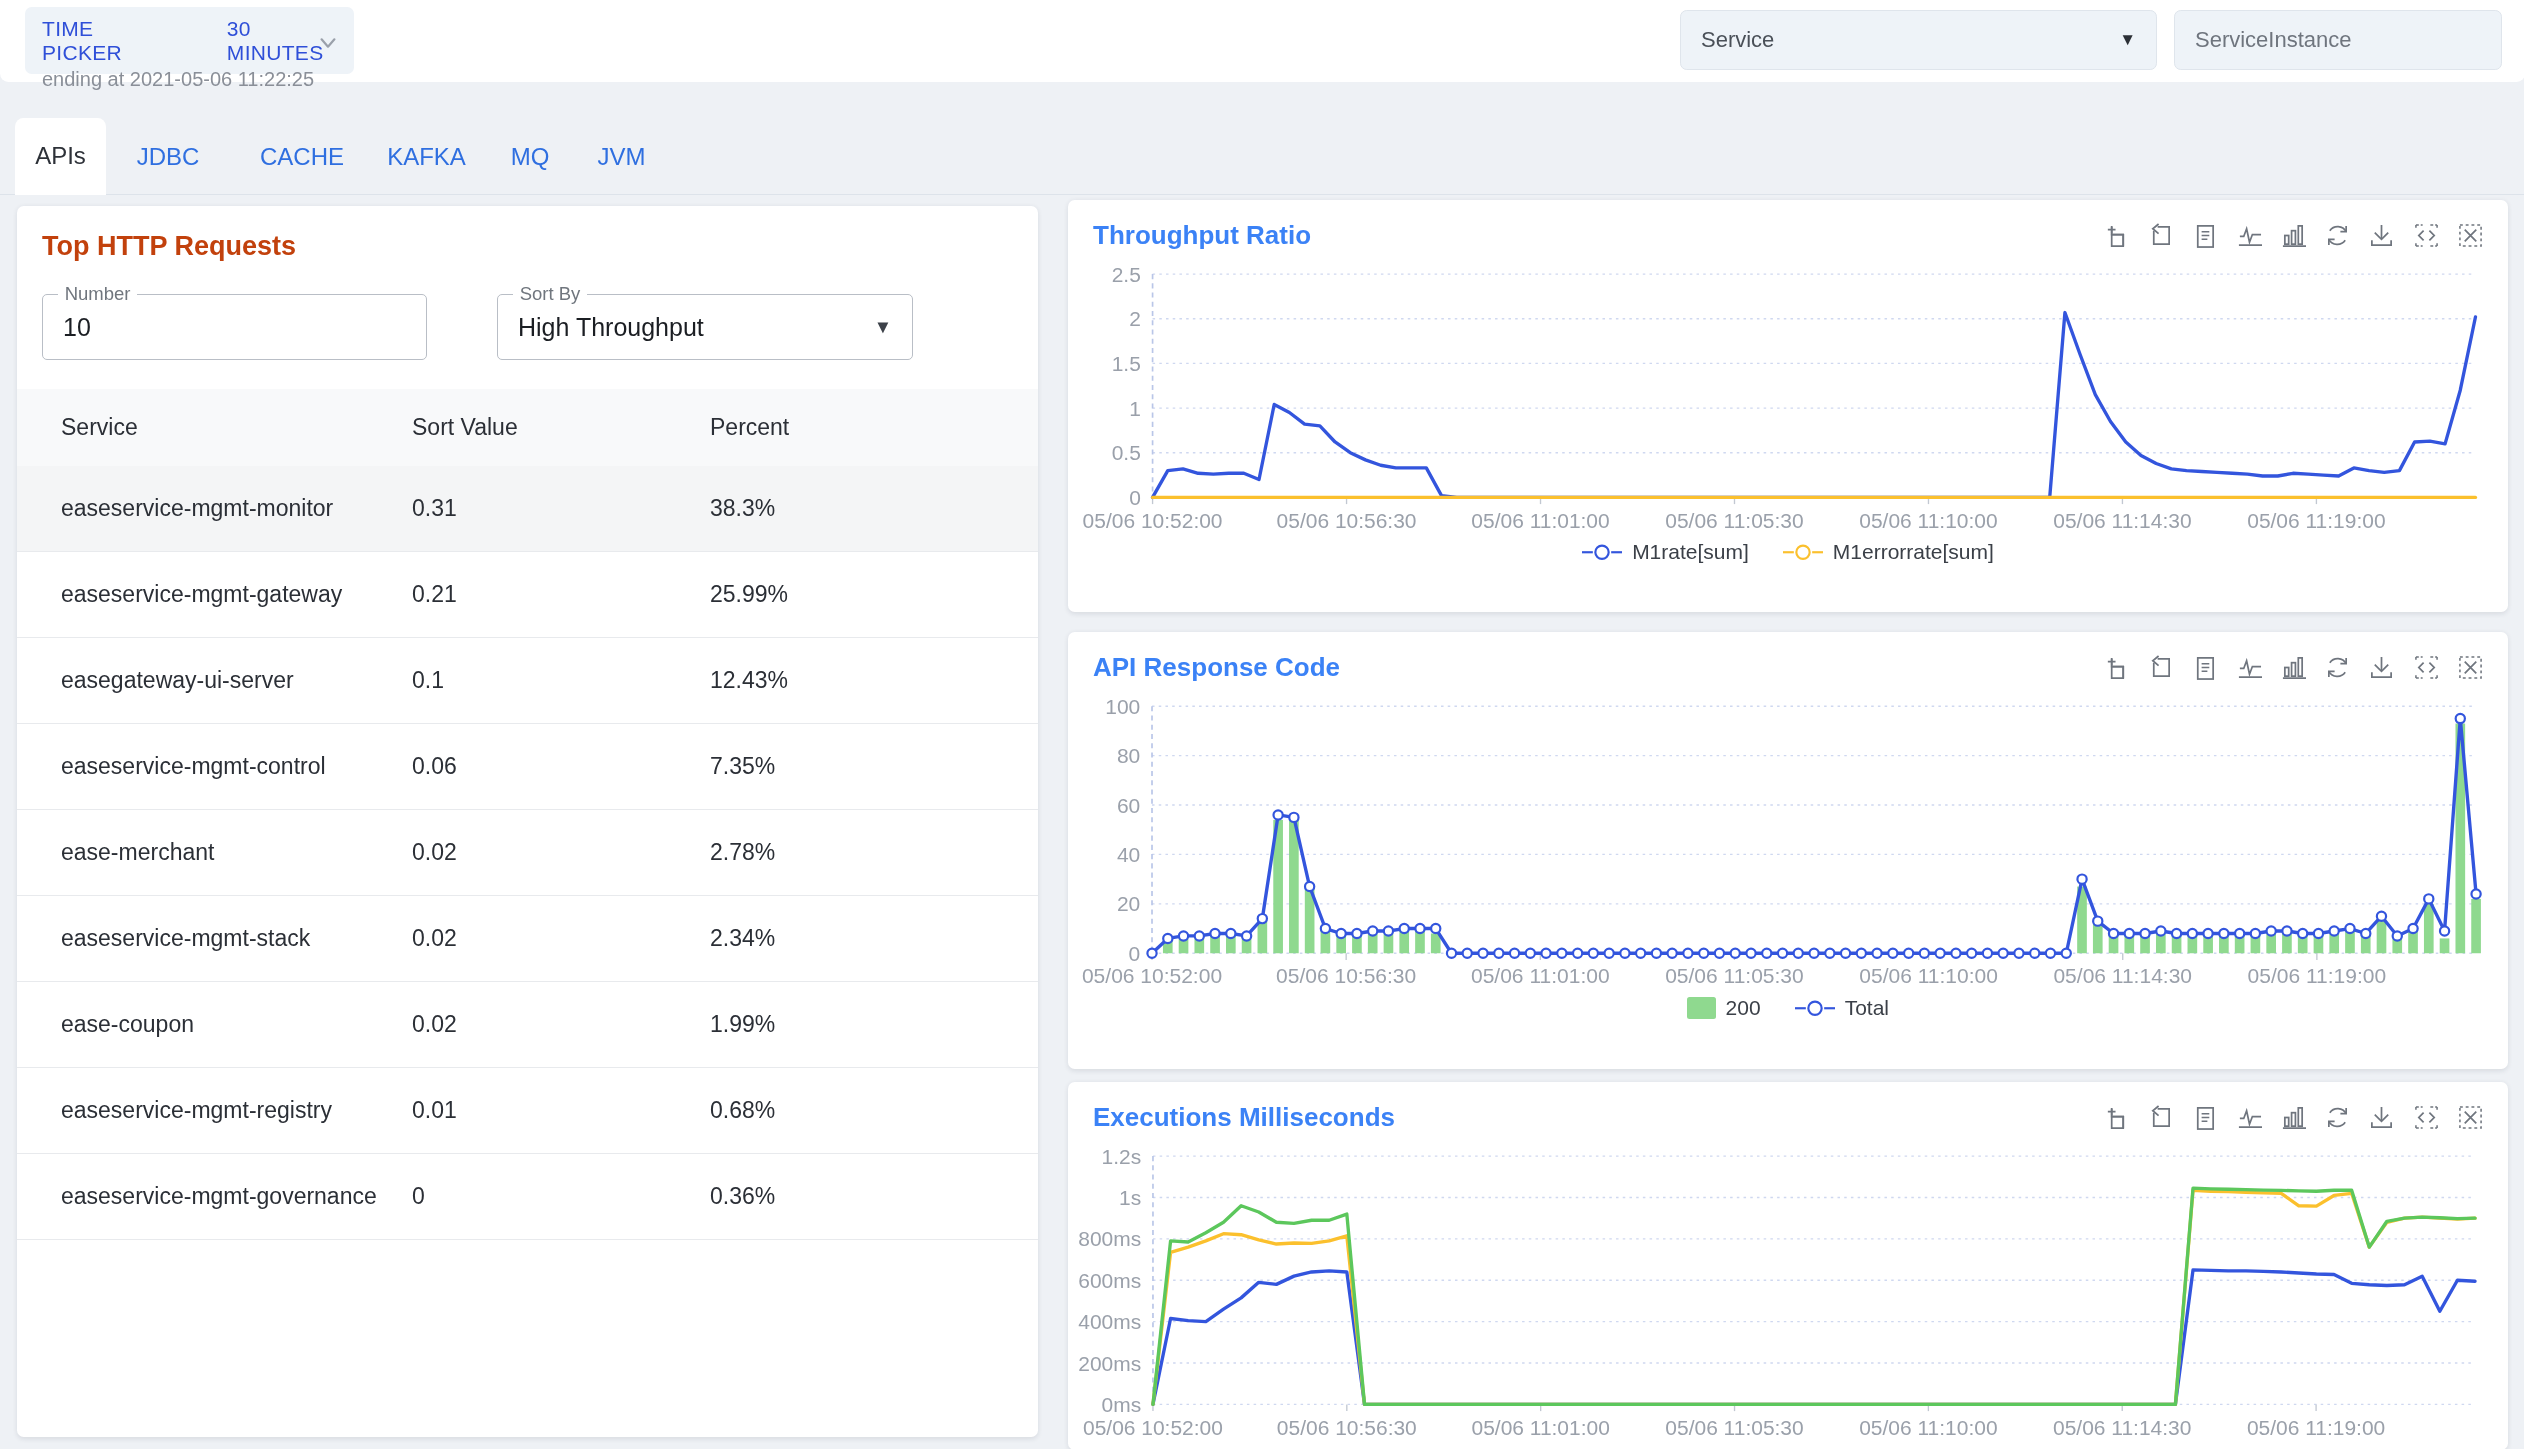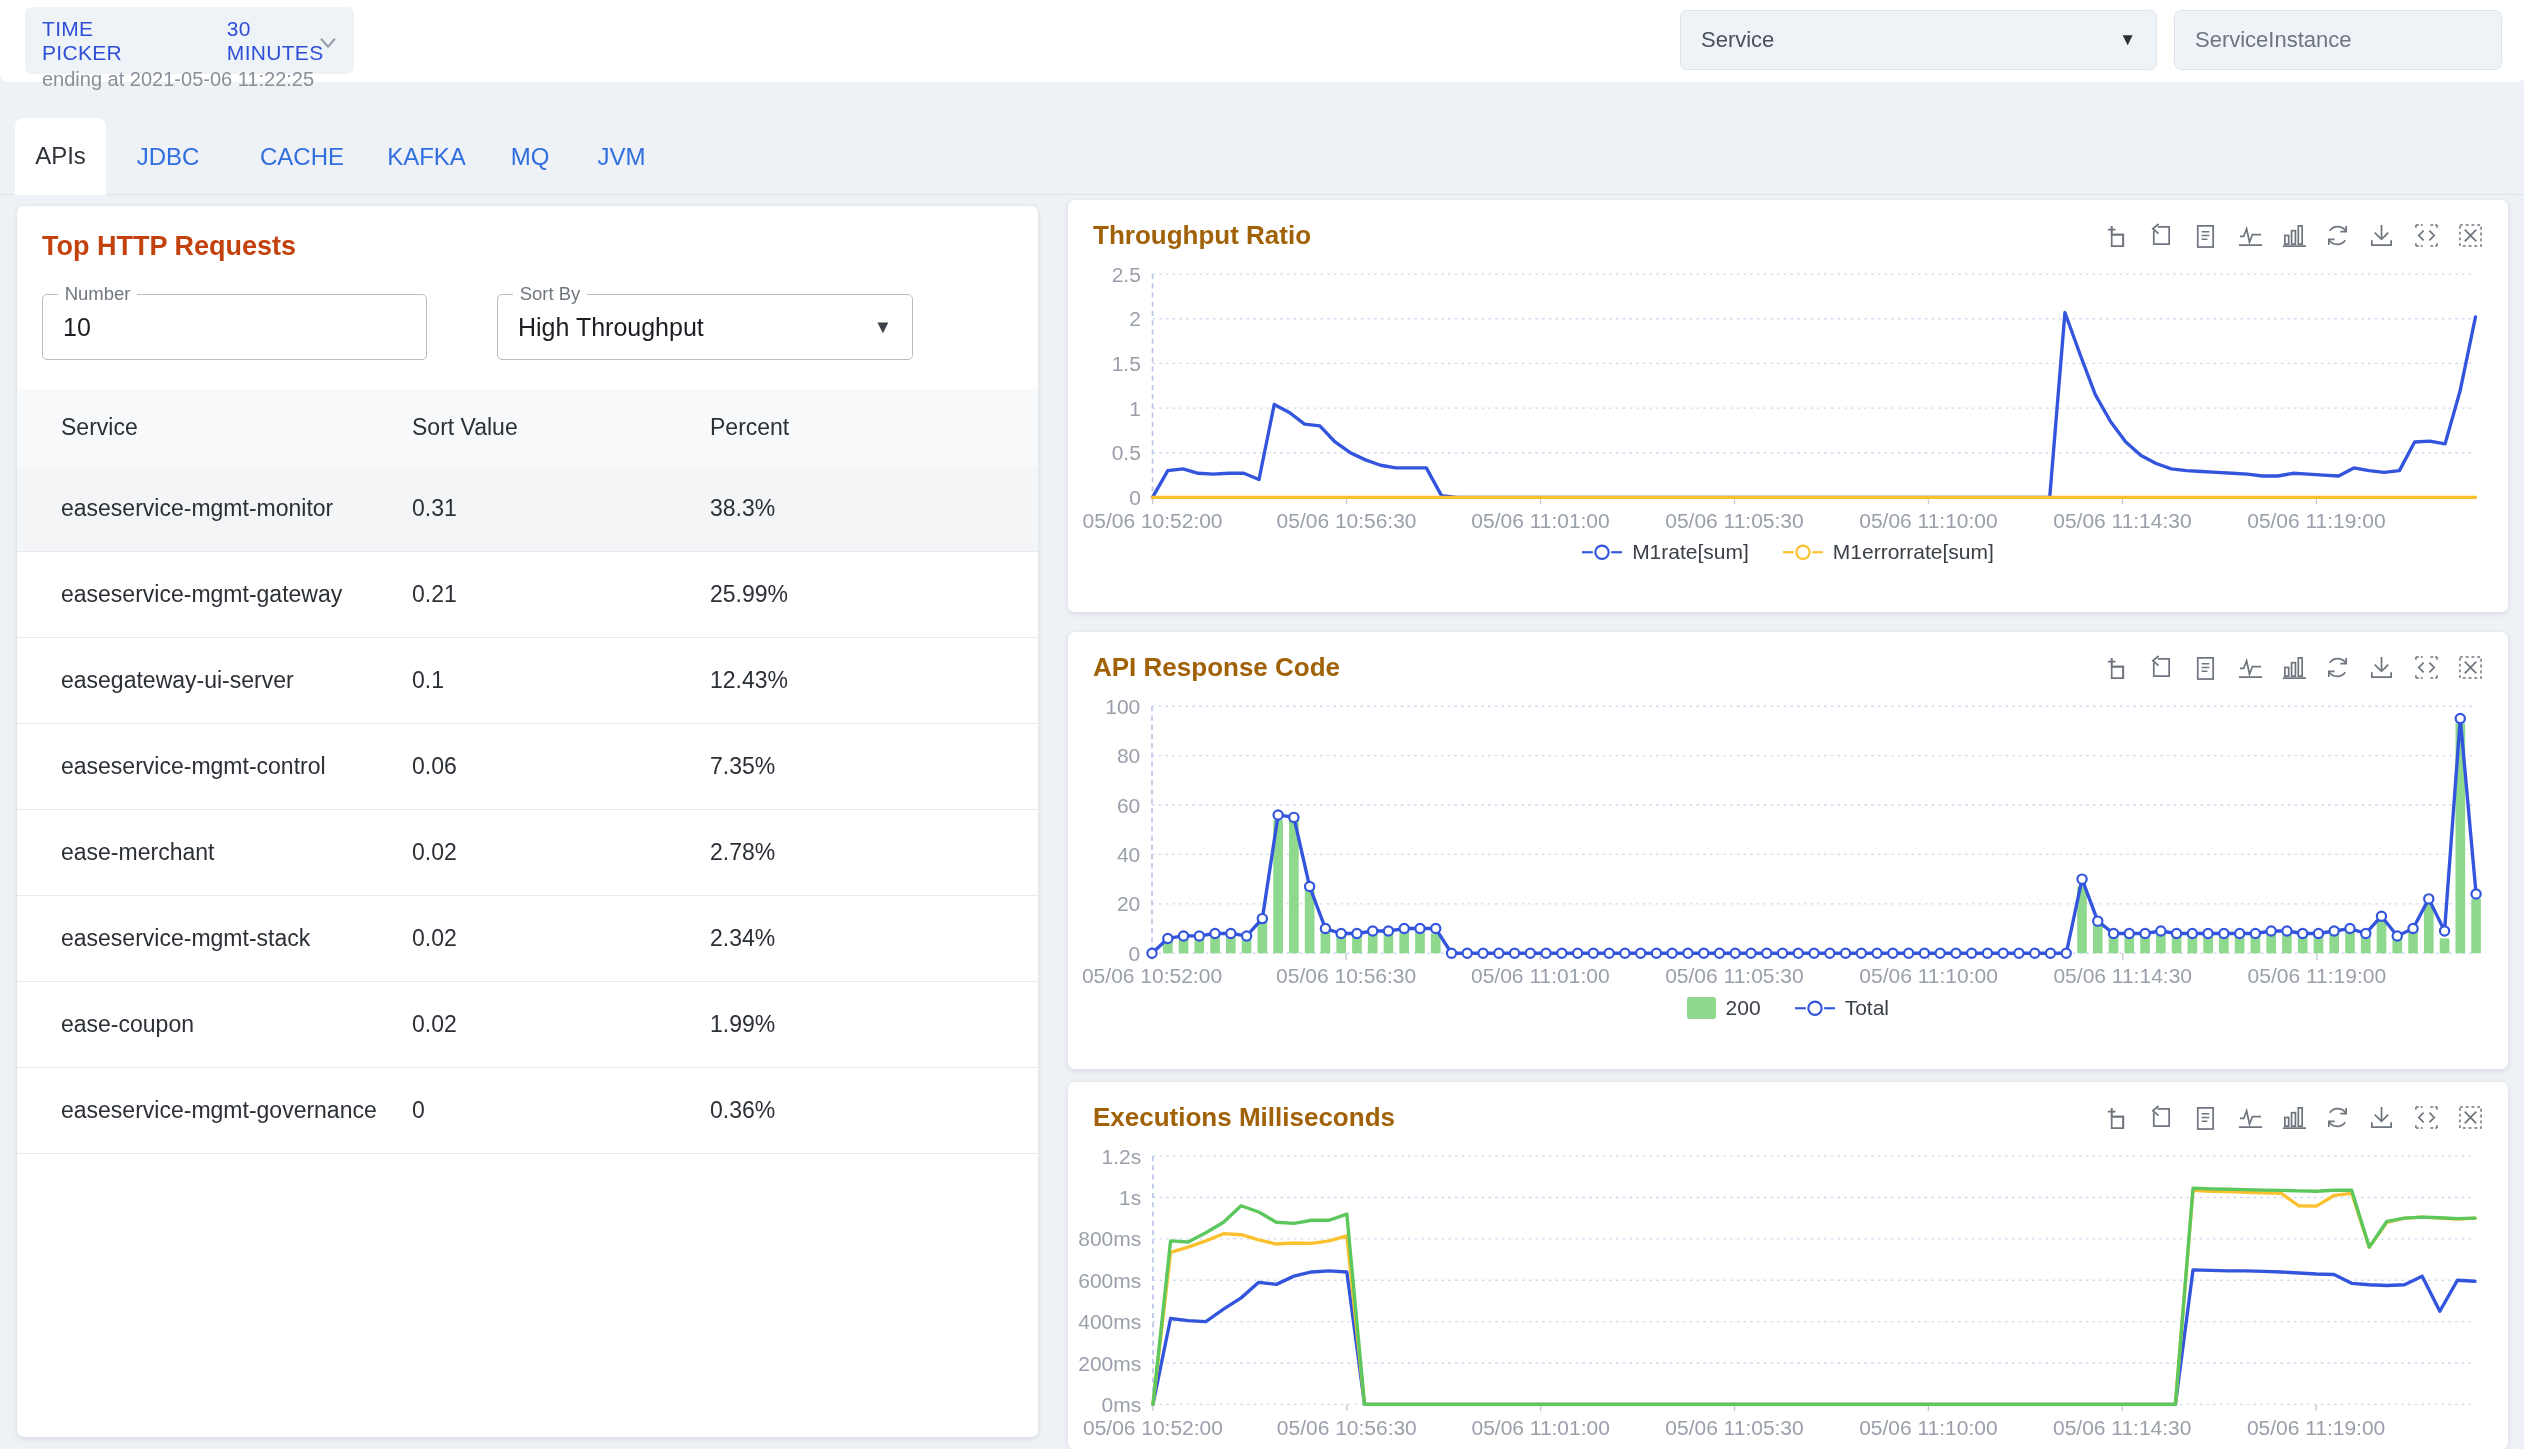--- a/index.html
+++ b/index.html
@@ -143,21 +143,21 @@
     overflow: hidden;
   }
   #panel0 { top: 200px; height: 412px; }
   #panel1 { top: 632px; height: 437px; }
   #panel2 { top: 1082px; height: 368px; }
 
   .panel-head {
     display: flex; align-items: center;
     padding: 20px 25px 0 25px;
   }
-  .panel-title { font-size: 26px; font-weight: bold; color: #a16207; flex: 1; }
+  .panel-title { font-size: 26px; font-weight: bold; color: #3b82f6; flex: 1; }
   .tools { display: flex; gap: 19.3px; }
   .tool { width: 25px; height: 25px; cursor: pointer; color: #6f757e; }
   .tool svg { width: 25px; height: 25px; display: block; }
 
   .plot { position: relative; margin: 8.4px 0 0 0; }
   .plot svg { display: block; }
 
   .legend-row {
     display: flex; justify-content: center; align-items: center;
     gap: 34px; margin-top: 3.4px;
@@ -265,20 +265,25 @@
         </tr>
         <tr>
           <td>easeservice-mgmt-stack</td>
           <td>0.02</td>
           <td>2.34%</td>
         </tr>
         <tr>
           <td>ease-coupon</td>
           <td>0.02</td>
           <td>1.99%</td>
+        </tr>
+        <tr>
+          <td>easeservice-mgmt-registry</td>
+          <td>0.01</td>
+          <td>0.68%</td>
         </tr>
         <tr>
           <td>easeservice-mgmt-governance</td>
           <td>0</td>
           <td>0.36%</td>
         </tr>
       </tbody>
   </table>
 </div>
 

